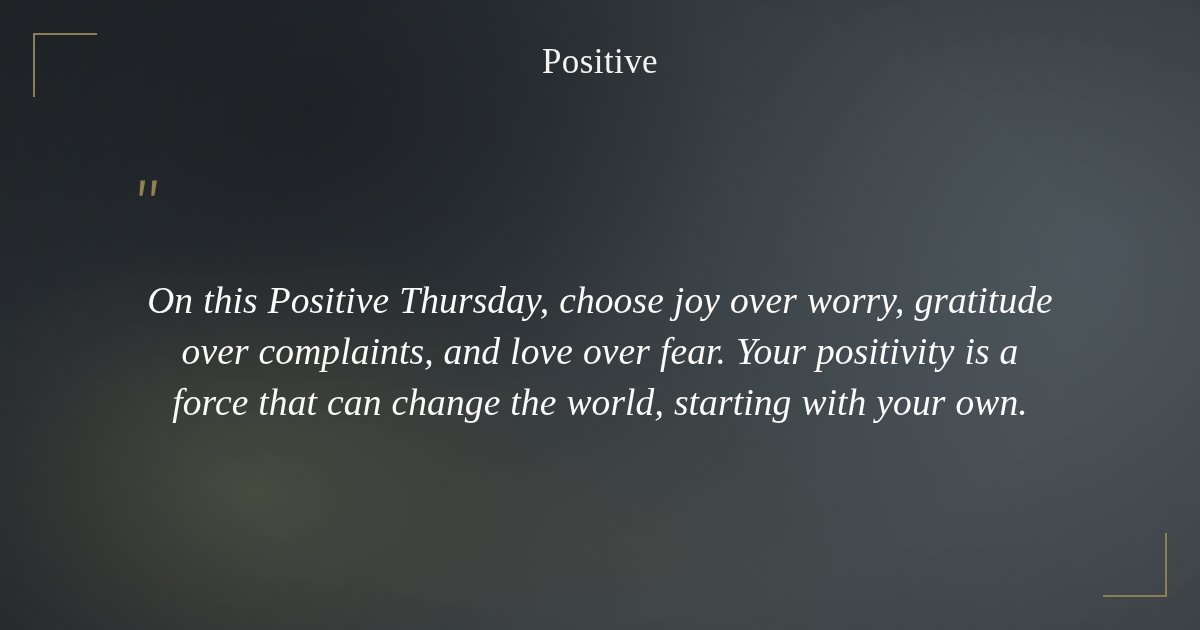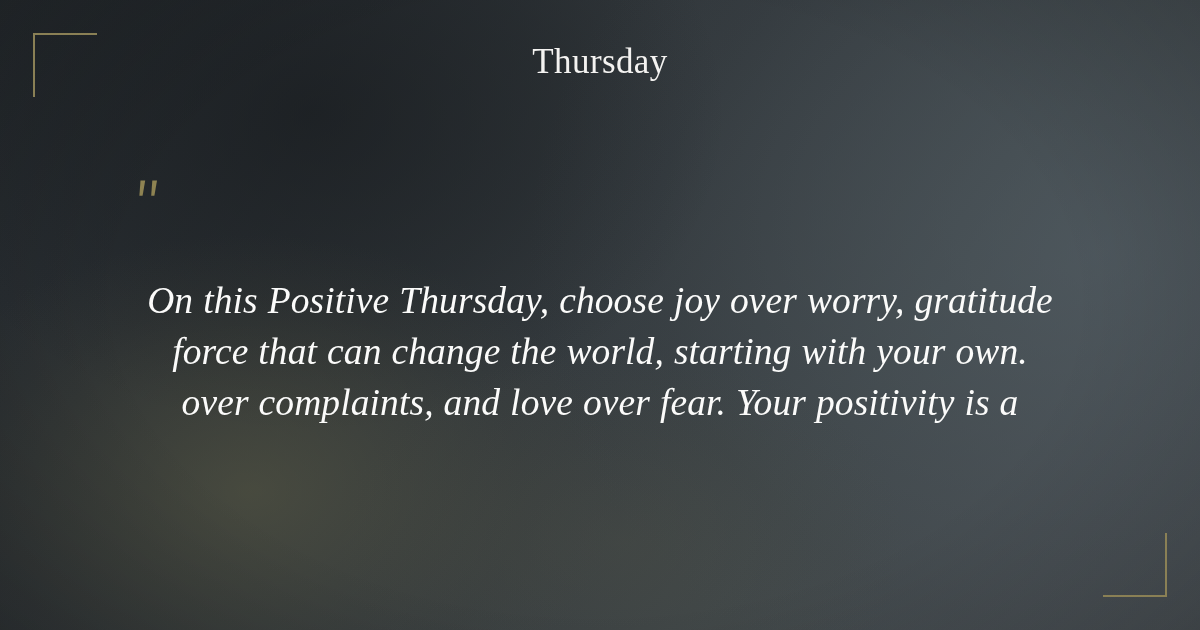--- a/index.html
+++ b/index.html
@@ -149,28 +149,28 @@
   <div class="bg-layer bg-base"></div>
   <div class="bg-layer bg-dark"></div>
   <div class="bg-layer bg-cool"></div>
   <div class="bg-layer bg-warm"></div>
   <div class="bg-layer bg-warm2"></div>
   <div class="bg-layer bg-vignette"></div>
 
   <div class="corner corner-tl"></div>
   <div class="corner corner-br"></div>
 
-  <div class="brand">Thursday</div>
+  <div class="brand">Positive</div>
 
   <div class="quote-mark">
     <svg width="60" height="60" viewBox="0 0 60 60" aria-hidden="true">
       <path d="M12.5 30.5 L17.2 30.5 L14.6 45.8 L11.4 45.8 Z" fill="#8e8352"></path>
       <path d="M24.3 30.5 L29.0 30.5 L26.4 45.8 L23.2 45.8 Z" fill="#8e8352"></path>
     </svg>
   </div>
 
   <div class="quote-block">
     <p class="quote-text">On this Positive Thursday, choose joy over worry, gratitude</p>
+    <p class="quote-text">over complaints, and love over fear. Your positivity is a</p>
     <p class="quote-text">force that can change the world, starting with your own.</p>
-    <p class="quote-text">over complaints, and love over fear. Your positivity is a</p>
   </div>
 
 </div>
 
 </body></html>

